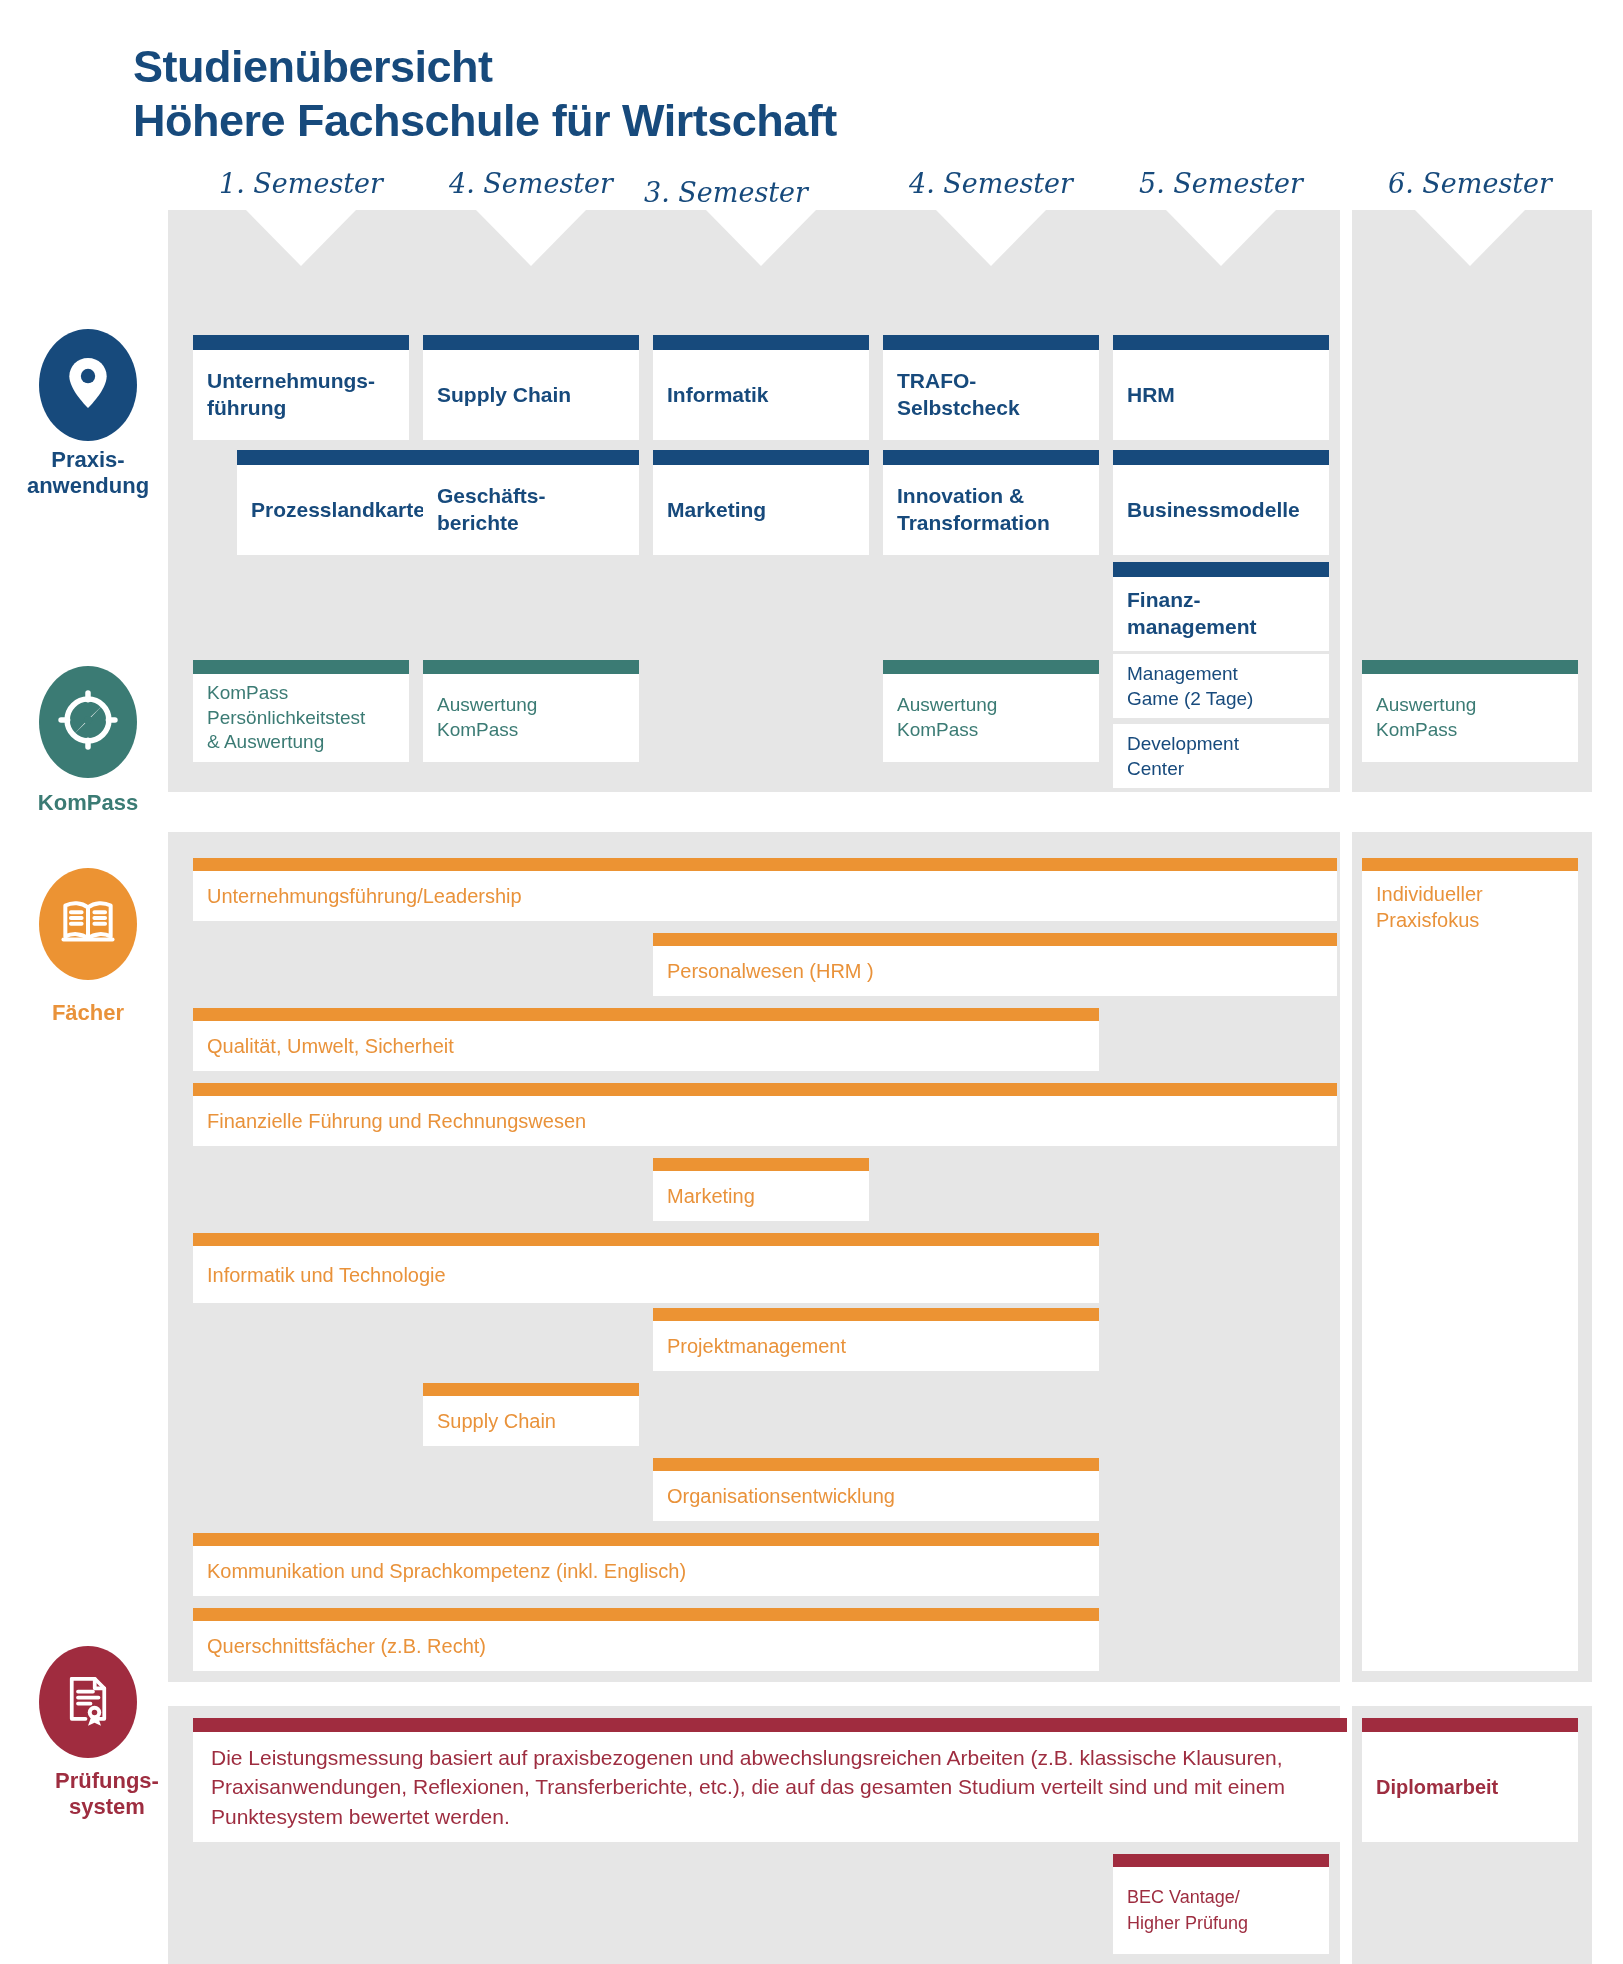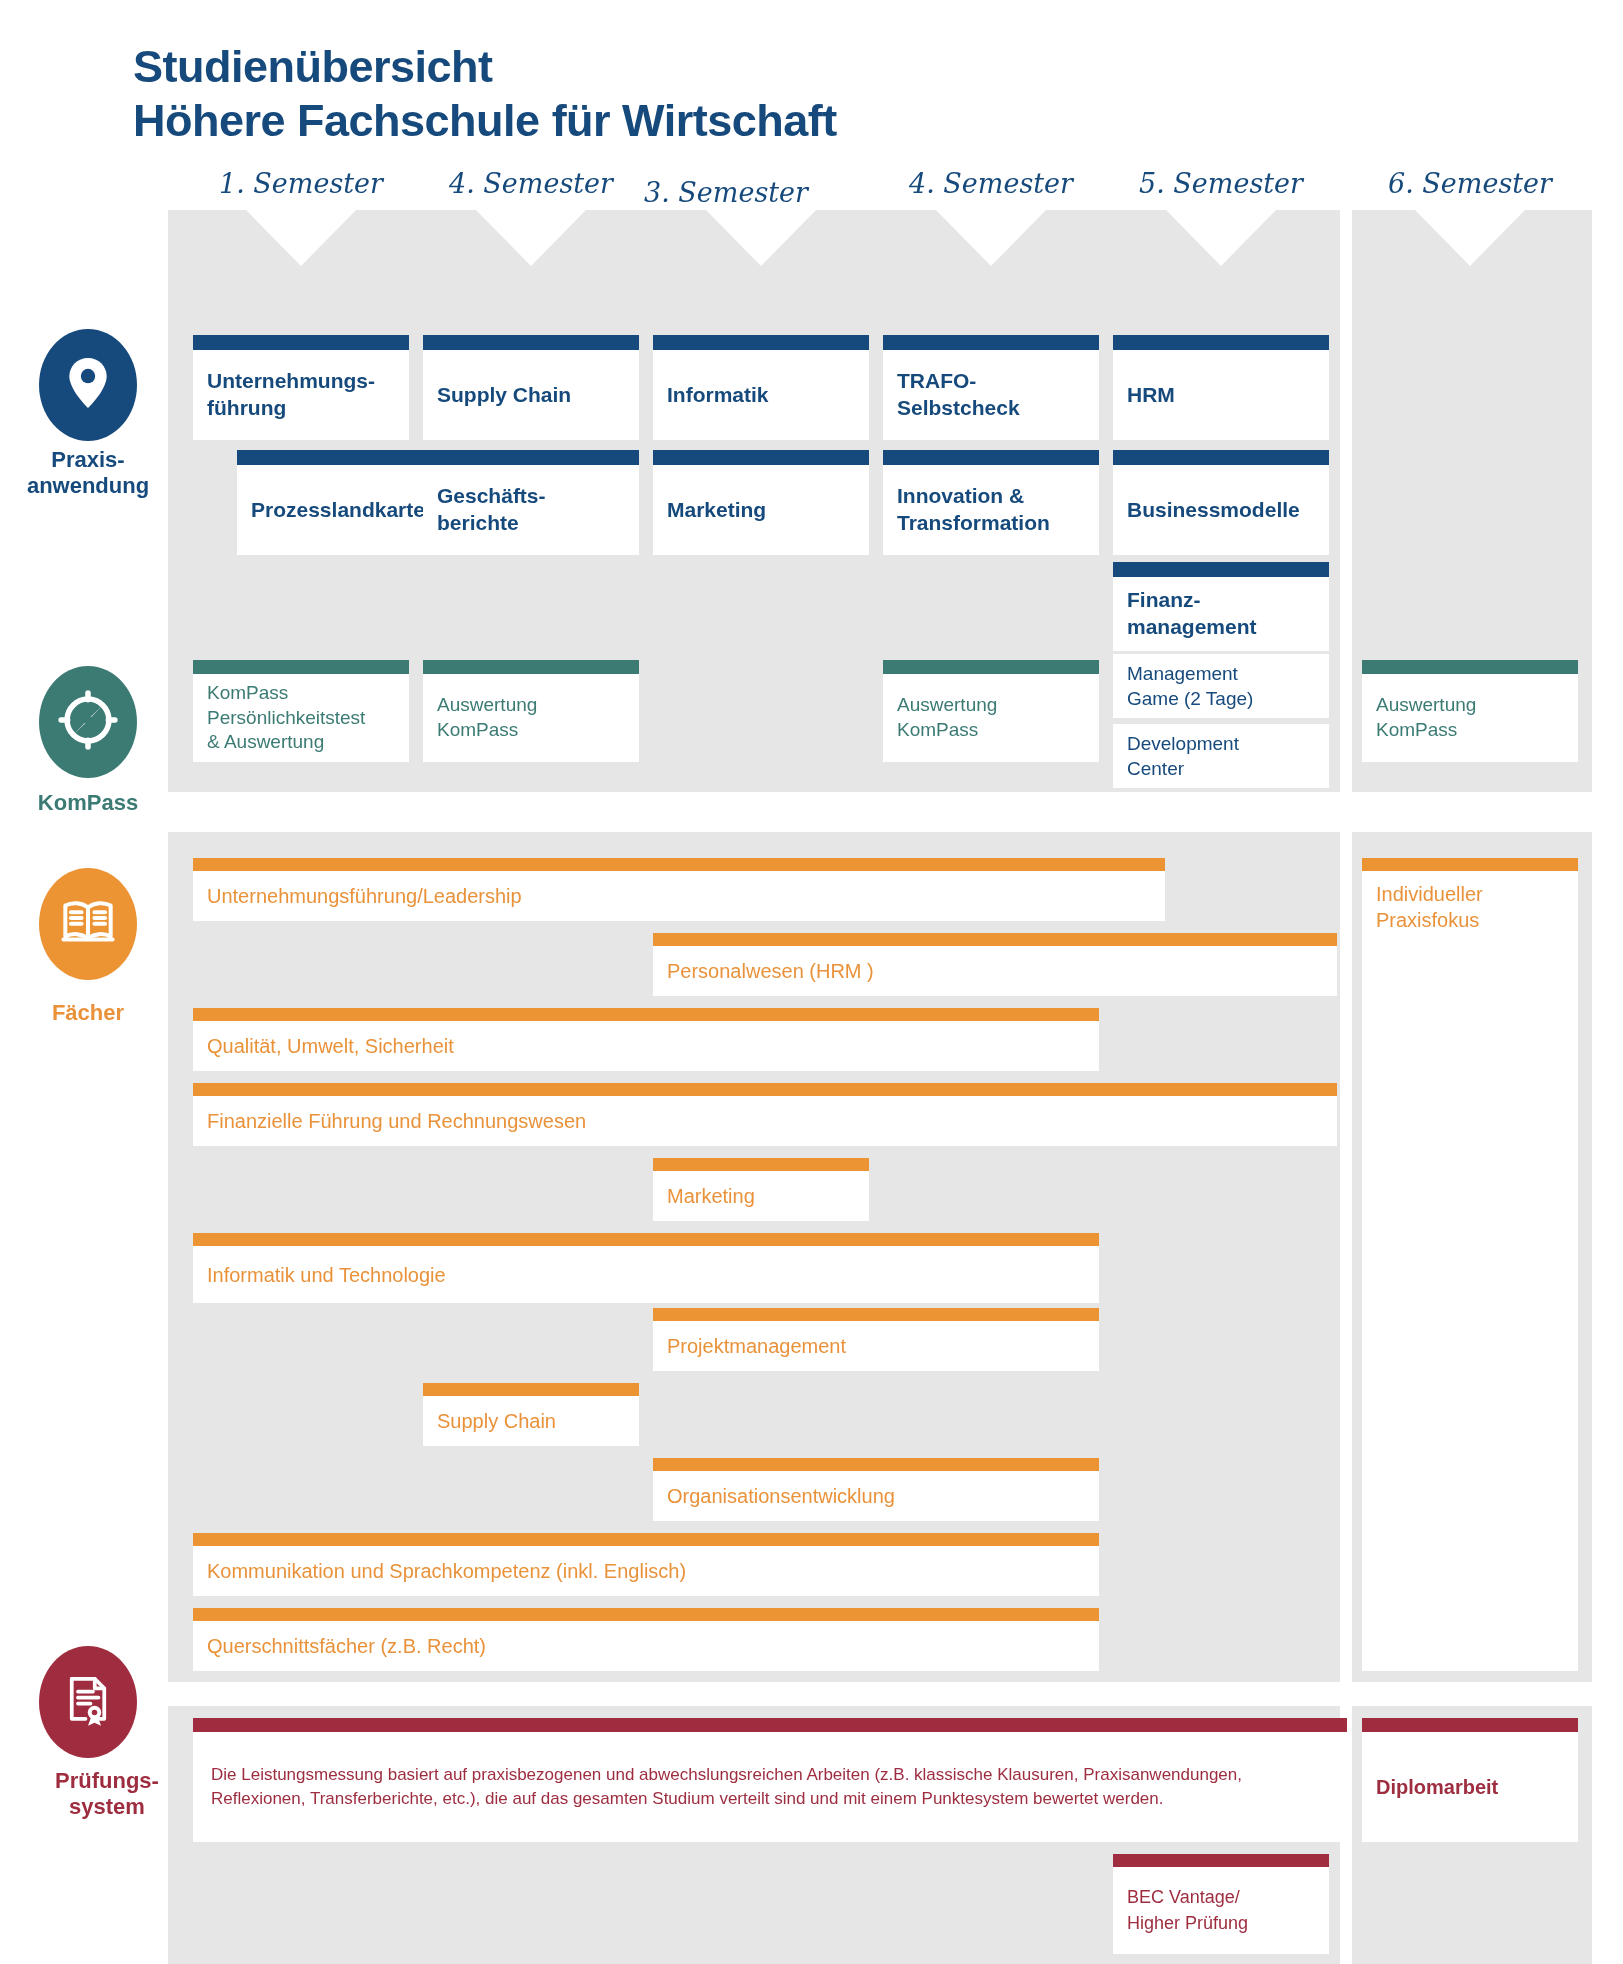--- a/index.html
+++ b/index.html
@@ -17,21 +17,21 @@
   .bar{flex:none;width:100%;}
   .bar-navy{height:15px;background:#174a7c;}
   .bar-teal{height:14px;background:#3b7b74;}
   .bar-orange{height:13px;background:#ec9333;}
   .bar-red{height:14px;background:#a02c3f;}
   .body{flex:1;display:flex;align-items:center;padding:4px 14px;white-space:pre-line;}
   .t-navy{color:#174a7c;font-weight:700;font-size:21px;line-height:1.27;}
   .t-navy-sm{color:#174a7c;font-weight:400;font-size:19px;line-height:1.32;}
   .t-teal{color:#3b7b74;font-weight:400;font-size:19px;line-height:1.3;}
   .t-orange{color:#e9923a;font-weight:400;font-size:20px;line-height:1.3;}
-  .t-red{color:#9e2d40;font-weight:400;font-size:17px;line-height:1.4;}
+  .t-red{color:#9e2d40;font-weight:400;font-size:21px;line-height:1.4;}
   .t-red-bold{color:#9e2d40;font-weight:700;font-size:20px;}
   .frow{position:absolute;background:#fff;display:flex;flex-direction:column;}
   .ellipse{position:absolute;border-radius:50%;display:flex;align-items:center;justify-content:center;}
   .e-navy{background:#174a7c;} .e-teal{background:#3b7b74;}
   .e-orange{background:#ec9333;} .e-red{background:#a02c3f;}
   .icon-label{position:absolute;left:0;width:176px;text-align:center;font-weight:700;
               font-size:22px;line-height:1.18;white-space:pre-line;}
   .l-navy{color:#174a7c;} .l-teal{color:#3b7b74;}
   .l-orange{color:#e9923a;} .l-red{color:#9e2d40;}
   .top-align{align-items:flex-start;padding-top:10px;}
@@ -181,21 +181,21 @@
           <path d="M3.5 5.8c2.6-1.3 6-1.2 8.5.7 2.5-1.9 5.9-2 8.5-.7v11.6c-2.6-1.3-6-1.2-8.5.7-2.5-1.9-5.9-2-8.5-.7z"></path>
           <path d="M12 6.5v11.6"></path>
           <path d="M5.6 8.3h4M5.6 10.5h4M5.6 12.7h4M14.4 8.3h4M14.4 10.5h4M14.4 12.7h4"></path>
           <path d="M2.8 18.6h18.4"></path>
         </g>
       </svg>
     </span>
   </div>
   <div class="icon-label l-orange" style="top:1000px;">Fächer</div>
 
-  <div class="frow" style="left:193px;top:858px;width:972px;height:63px;">
+  <div class="frow" style="left:193px;top:858px;width:1144px;height:63px;">
     <div class="bar bar-orange"></div>
     <div class="body t-orange">Unternehmungsführung/Leadership</div>
   </div>
   <div class="frow" style="left:653px;top:933px;width:684px;height:63px;">
     <div class="bar bar-orange"></div>
     <div class="body t-orange">Personalwesen (HRM )</div>
   </div>
   <div class="frow" style="left:193px;top:1008px;width:906px;height:63px;">
     <div class="bar bar-orange"></div>
     <div class="body t-orange">Qualität, Umwelt, Sicherheit</div>

